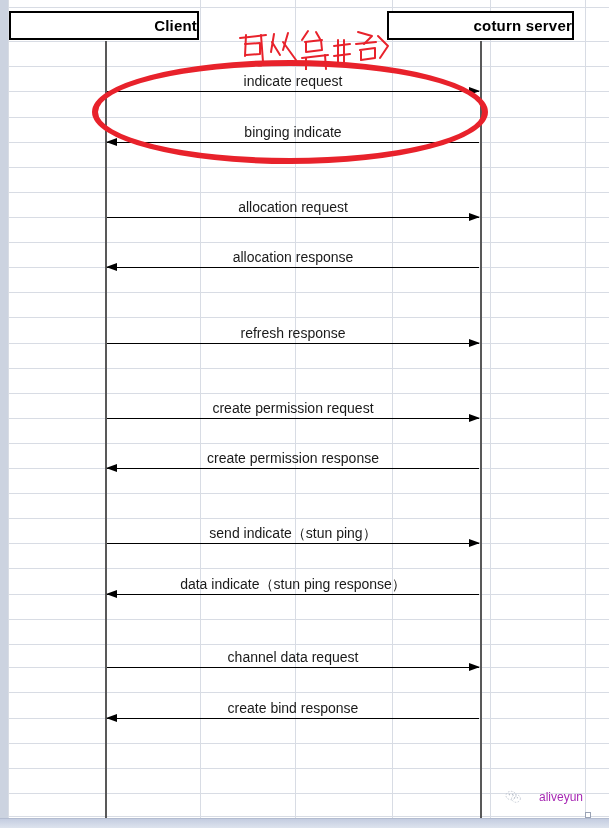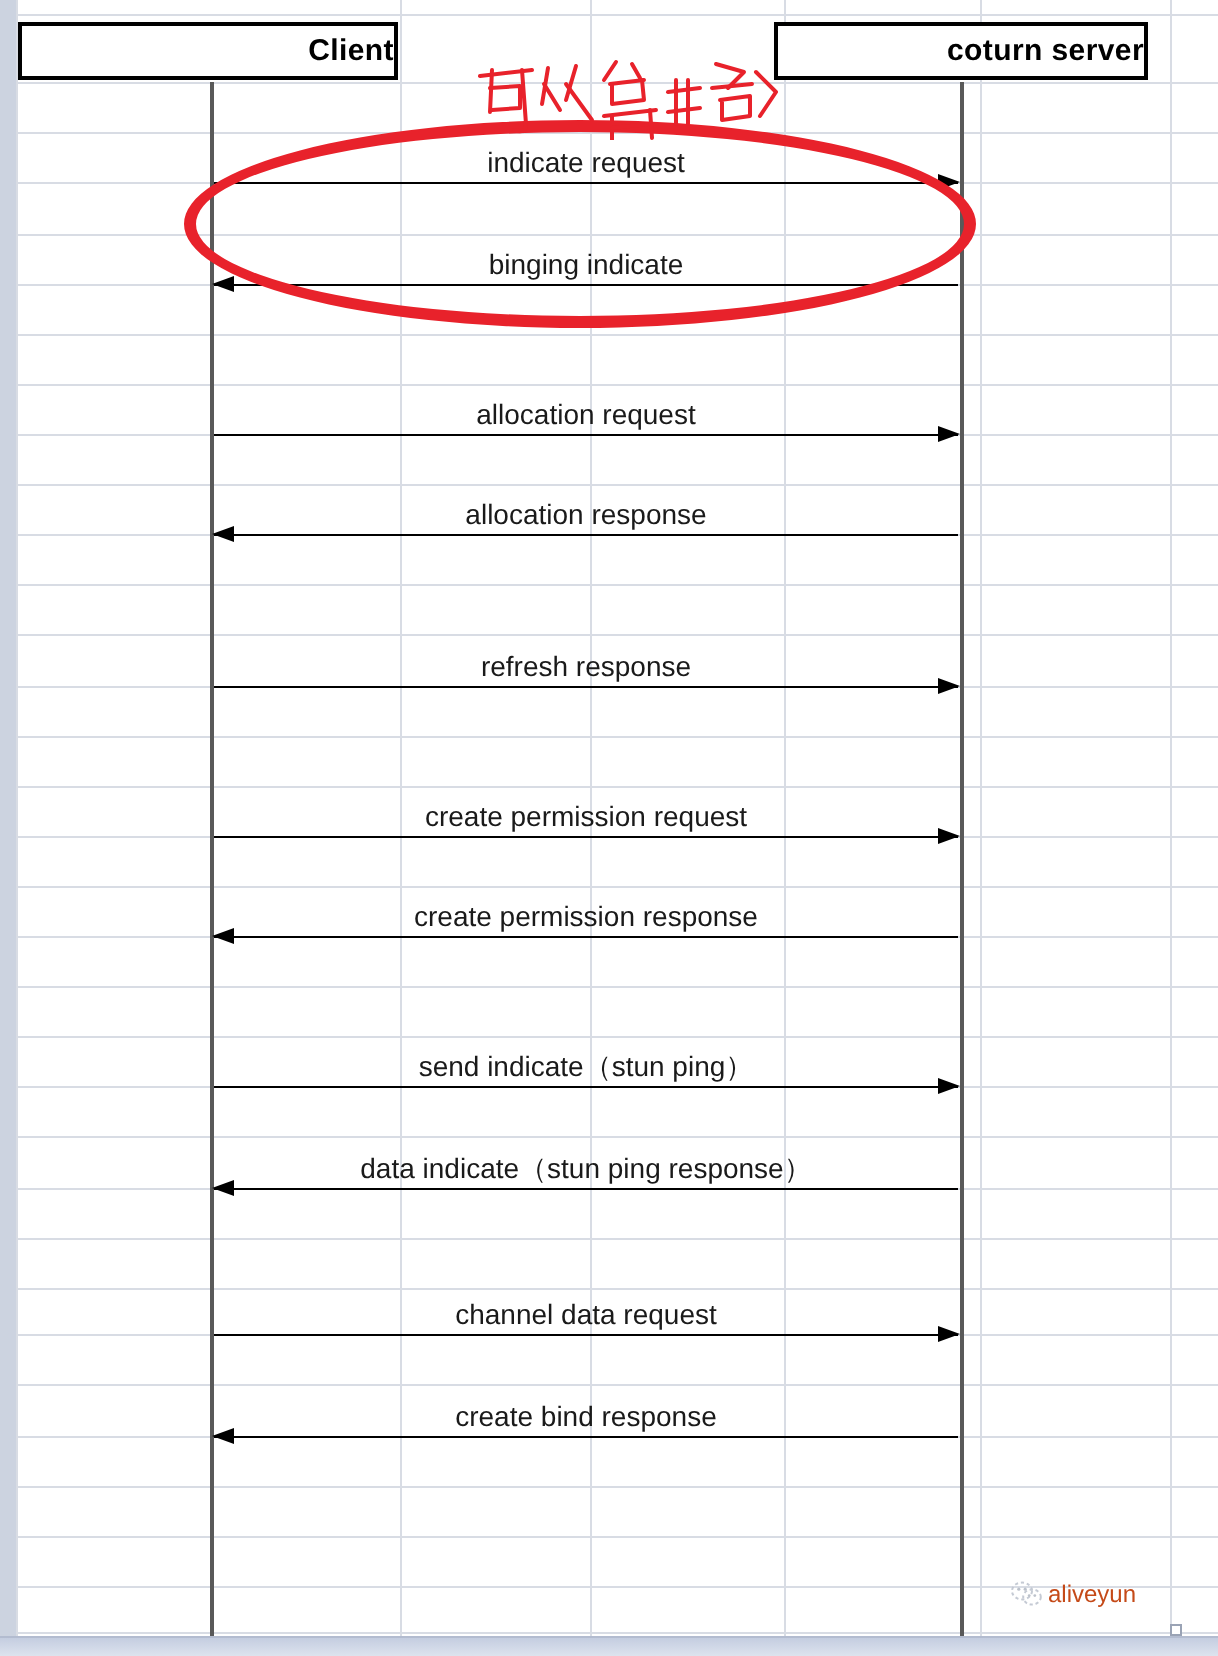--- a/index.html
+++ b/index.html
@@ -128,22 +128,22 @@
     font-weight: bold;
     color: #111111;
     white-space: nowrap;
   }
 
   
   .watermark {
     position: absolute;
     display: flex;
     align-items: flex-start;
-    gap: 3px;
-    color: #c2410c;
+    gap: 18px;
+    color: #a21caf;
     font-size: 12px;
     opacity: 0.95;
   }
 </style>
 </head>
 <body>
 
 <div id="canvas">
 
   <div class="grid-layer">

